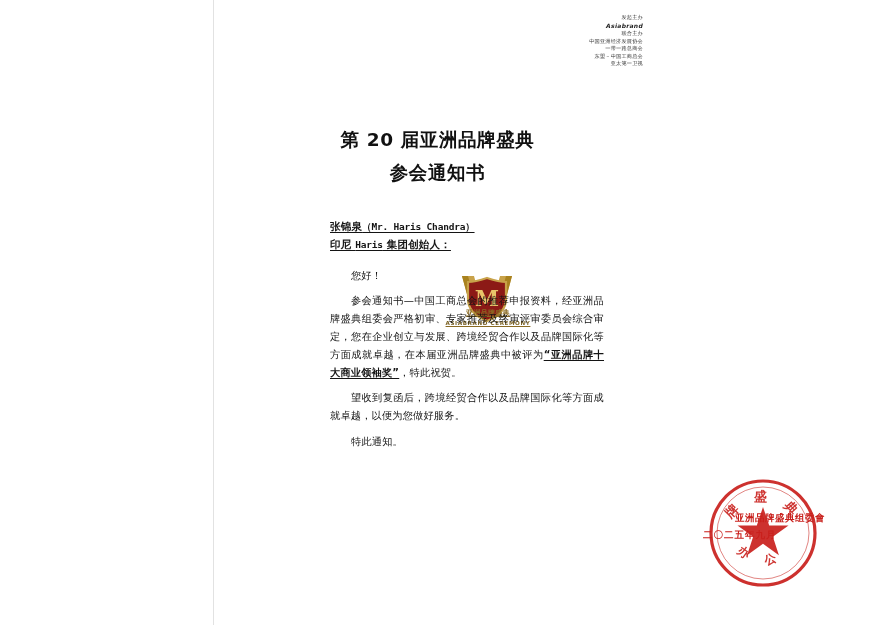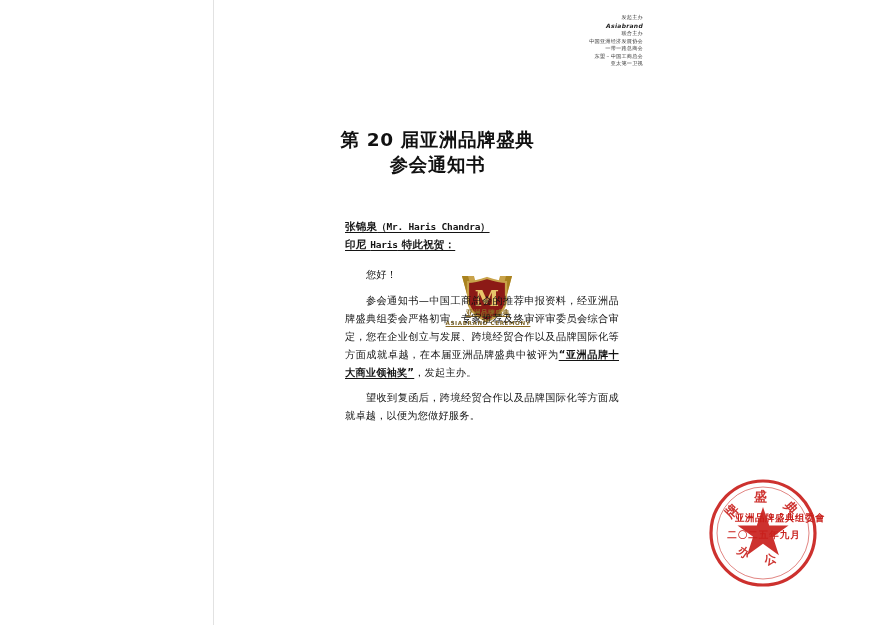--- a/index.html
+++ b/index.html
@@ -75,21 +75,21 @@
     color: #111;
     letter-spacing: .6px;
     line-height: 1.35;
   }
   .title-line2 {
     font-size: 18.5px;
     font-weight: bold;
     color: #111;
     letter-spacing: .6px;
     line-height: 1.35;
-    margin-top: 0;
+    margin-top: 8px;
   }
 
   
   .medal {
     position: absolute;
     left: 232px;
     top: 268px;
     width: 82px;
     height: 62px;
   }
@@ -110,21 +110,21 @@
     display: block;
     font-size: 5.6px;
     color: #7c6326;
     letter-spacing: .6px;
     margin-top: 2px;
   }
 
   
   .body-wrap {
     position: absolute;
-    left: 131px;
+    left: 116px;
     top: 218px;
     width: 274px;
     color: #141414;
   }
   .recipient {
     font-size: 10.5px;
     font-weight: bold;
     line-height: 1.7;
     text-decoration: underline;
     text-underline-offset: 2px;
@@ -133,21 +133,20 @@
   .recipient .en {
     font-family: "DejaVu Sans Mono", "Liberation Mono", monospace;
     font-size: 9.5px;
     letter-spacing: -0.2px;
   }
   .salutation {
     font-size: 10.2px;
     margin-top: 13px;
     text-indent: 21px;
     line-height: 1.75;
-    font-family: Liberation Mono, monospace;
   }
   p.para {
     font-size: 10.2px;
     line-height: 1.78;
     margin: 7px 0 0 0;
     text-indent: 21px;
     text-align: justify;
     letter-spacing: .2px;
   }
   .award {
@@ -175,21 +174,21 @@
     font-size: 9.5px;
     font-weight: bold;
     color: #c9201c;
     letter-spacing: .5px;
   }
   .seal-date {
     position: absolute;
     left: 489px;
     top: 529px;
     width: 122px;
-    text-align: center;
+    text-align: left;
     font-size: 9.5px;
     font-weight: bold;
     color: #c9201c;
     letter-spacing: 1px;
   }
 </style>
 </head>
 <body>
 
 <div class="page">
@@ -231,30 +230,31 @@
       <span>亚洲品牌盛典</span>
       <span class="en">ASIABRAND CEREMONY</span>
     </div>
 
     <div class="body-wrap">
 
       <div class="recipient">
         <span>张锦泉</span><span class="en">（Mr. Haris Chandra）</span>
       </div>
       <div class="recipient">
-        <span>印尼 </span><span class="en">Haris</span><span> 特此祝贺：</span>
+        <span>印尼 </span><span class="en">Haris</span><span> 集团创始人：</span>
       </div>
 
       <div class="salutation">您好！</div>
 
-      <p class="para"><span>参会通知书—中国工商总会的推荐申报资料，经亚洲品牌盛典组委会严格初审、专家推荐及终审评审委员会综合审定，您在企业创立与发展、跨境经贸合作以及品牌国际化等方面成就卓越，在本届亚洲品牌盛典中被评为</span><span class="award">“亚洲品牌十大商业领袖奖”</span><span>，发起主办。</span></p>
+      <p class="para"><span>参会通知书—中国工商总会的推荐申报资料，经亚洲品牌盛典组委会严格初审、专家推荐及终审评审委员会综合审定，您在企业创立与发展、跨境经贸合作以及品牌国际化等方面成就卓越，在本届亚洲品牌盛典中被评为</span><span class="award">“亚洲品牌十大商业领袖奖”</span><span>，特此祝贺。</span></p>
 
 
       <p class="para">望收到复函后，跨境经贸合作以及品牌国际化等方面成就卓越，以便为您做好服务。</p>
 
+      <p class="para">特此通知。</p>
     </div>
 
     <div class="seal">
       <svg width="112" height="112" viewBox="0 0 112 112">
         <circle cx="56" cy="56" r="52" fill="none" stroke="#c9201c" stroke-width="3.2" opacity="0.92"></circle>
         <circle cx="56" cy="56" r="46" fill="none" stroke="#c9201c" stroke-width="1" opacity="0.55"></circle>
 
         <path d="M56 30 L62.2 48.4 L81.5 48.4 L65.9 59.8 L71.9 78.2 L56 66.8 L40.1 78.2 L46.1 59.8 L30.5 48.4 L49.8 48.4 Z" fill="#c9201c" opacity="0.92"></path>
 
         <path id="arcTop" d="M 20 60 A 36 36 0 0 1 92 60" fill="none"></path>

